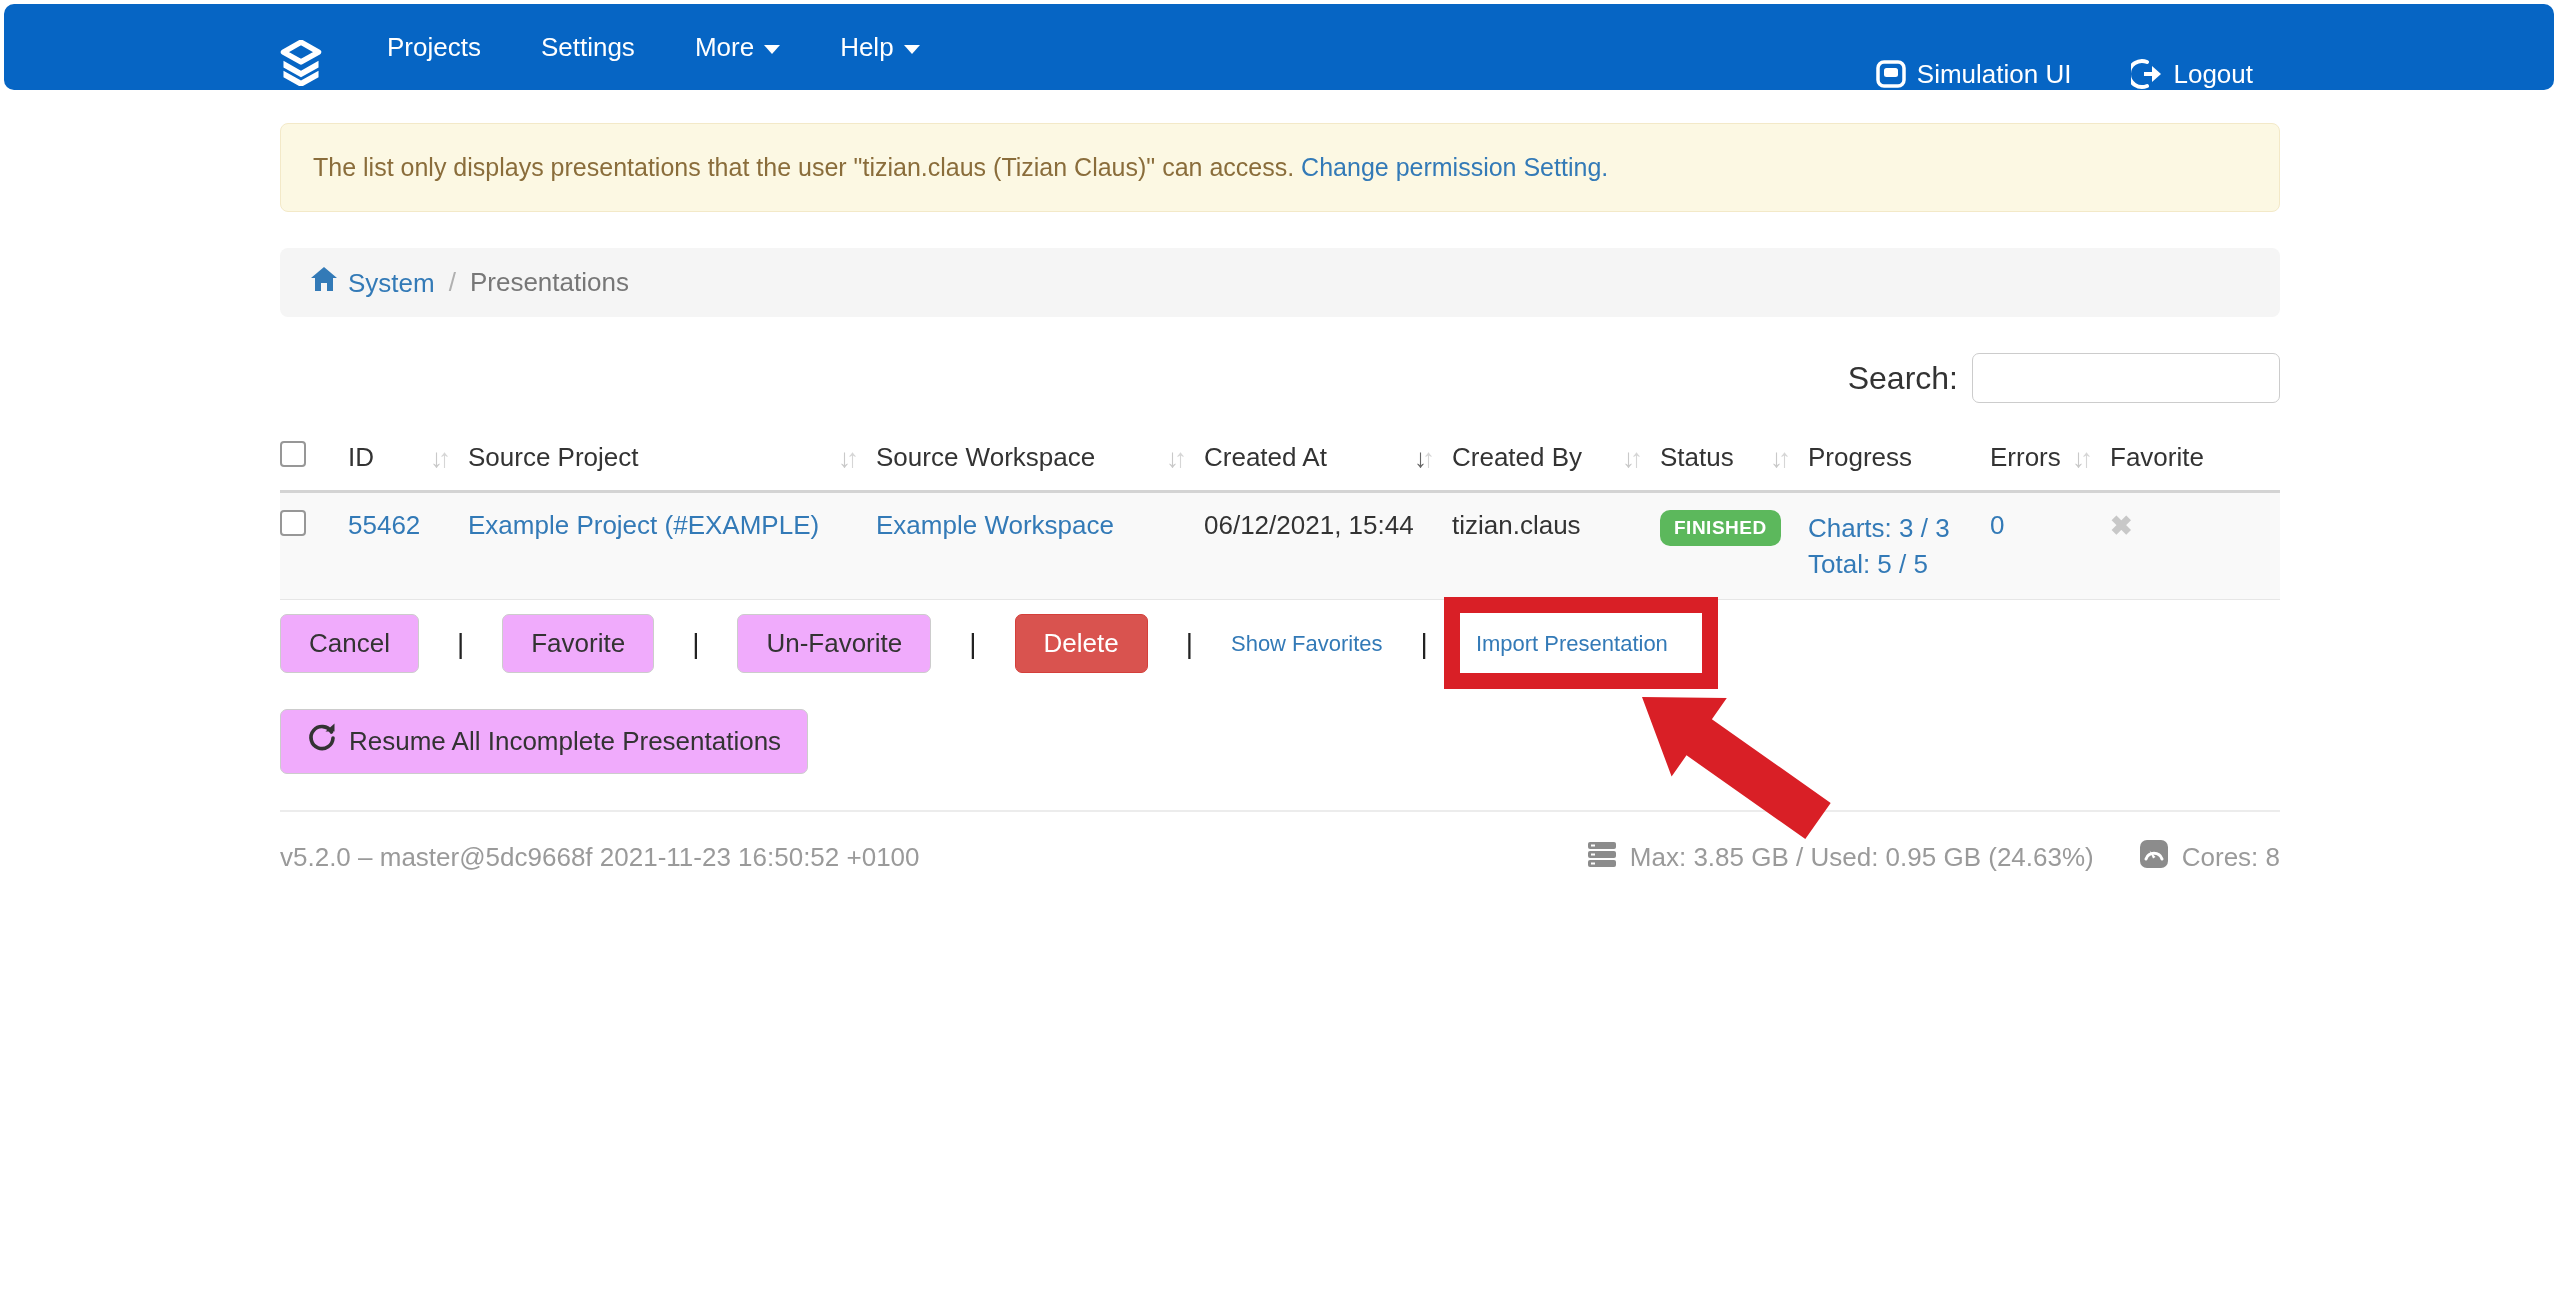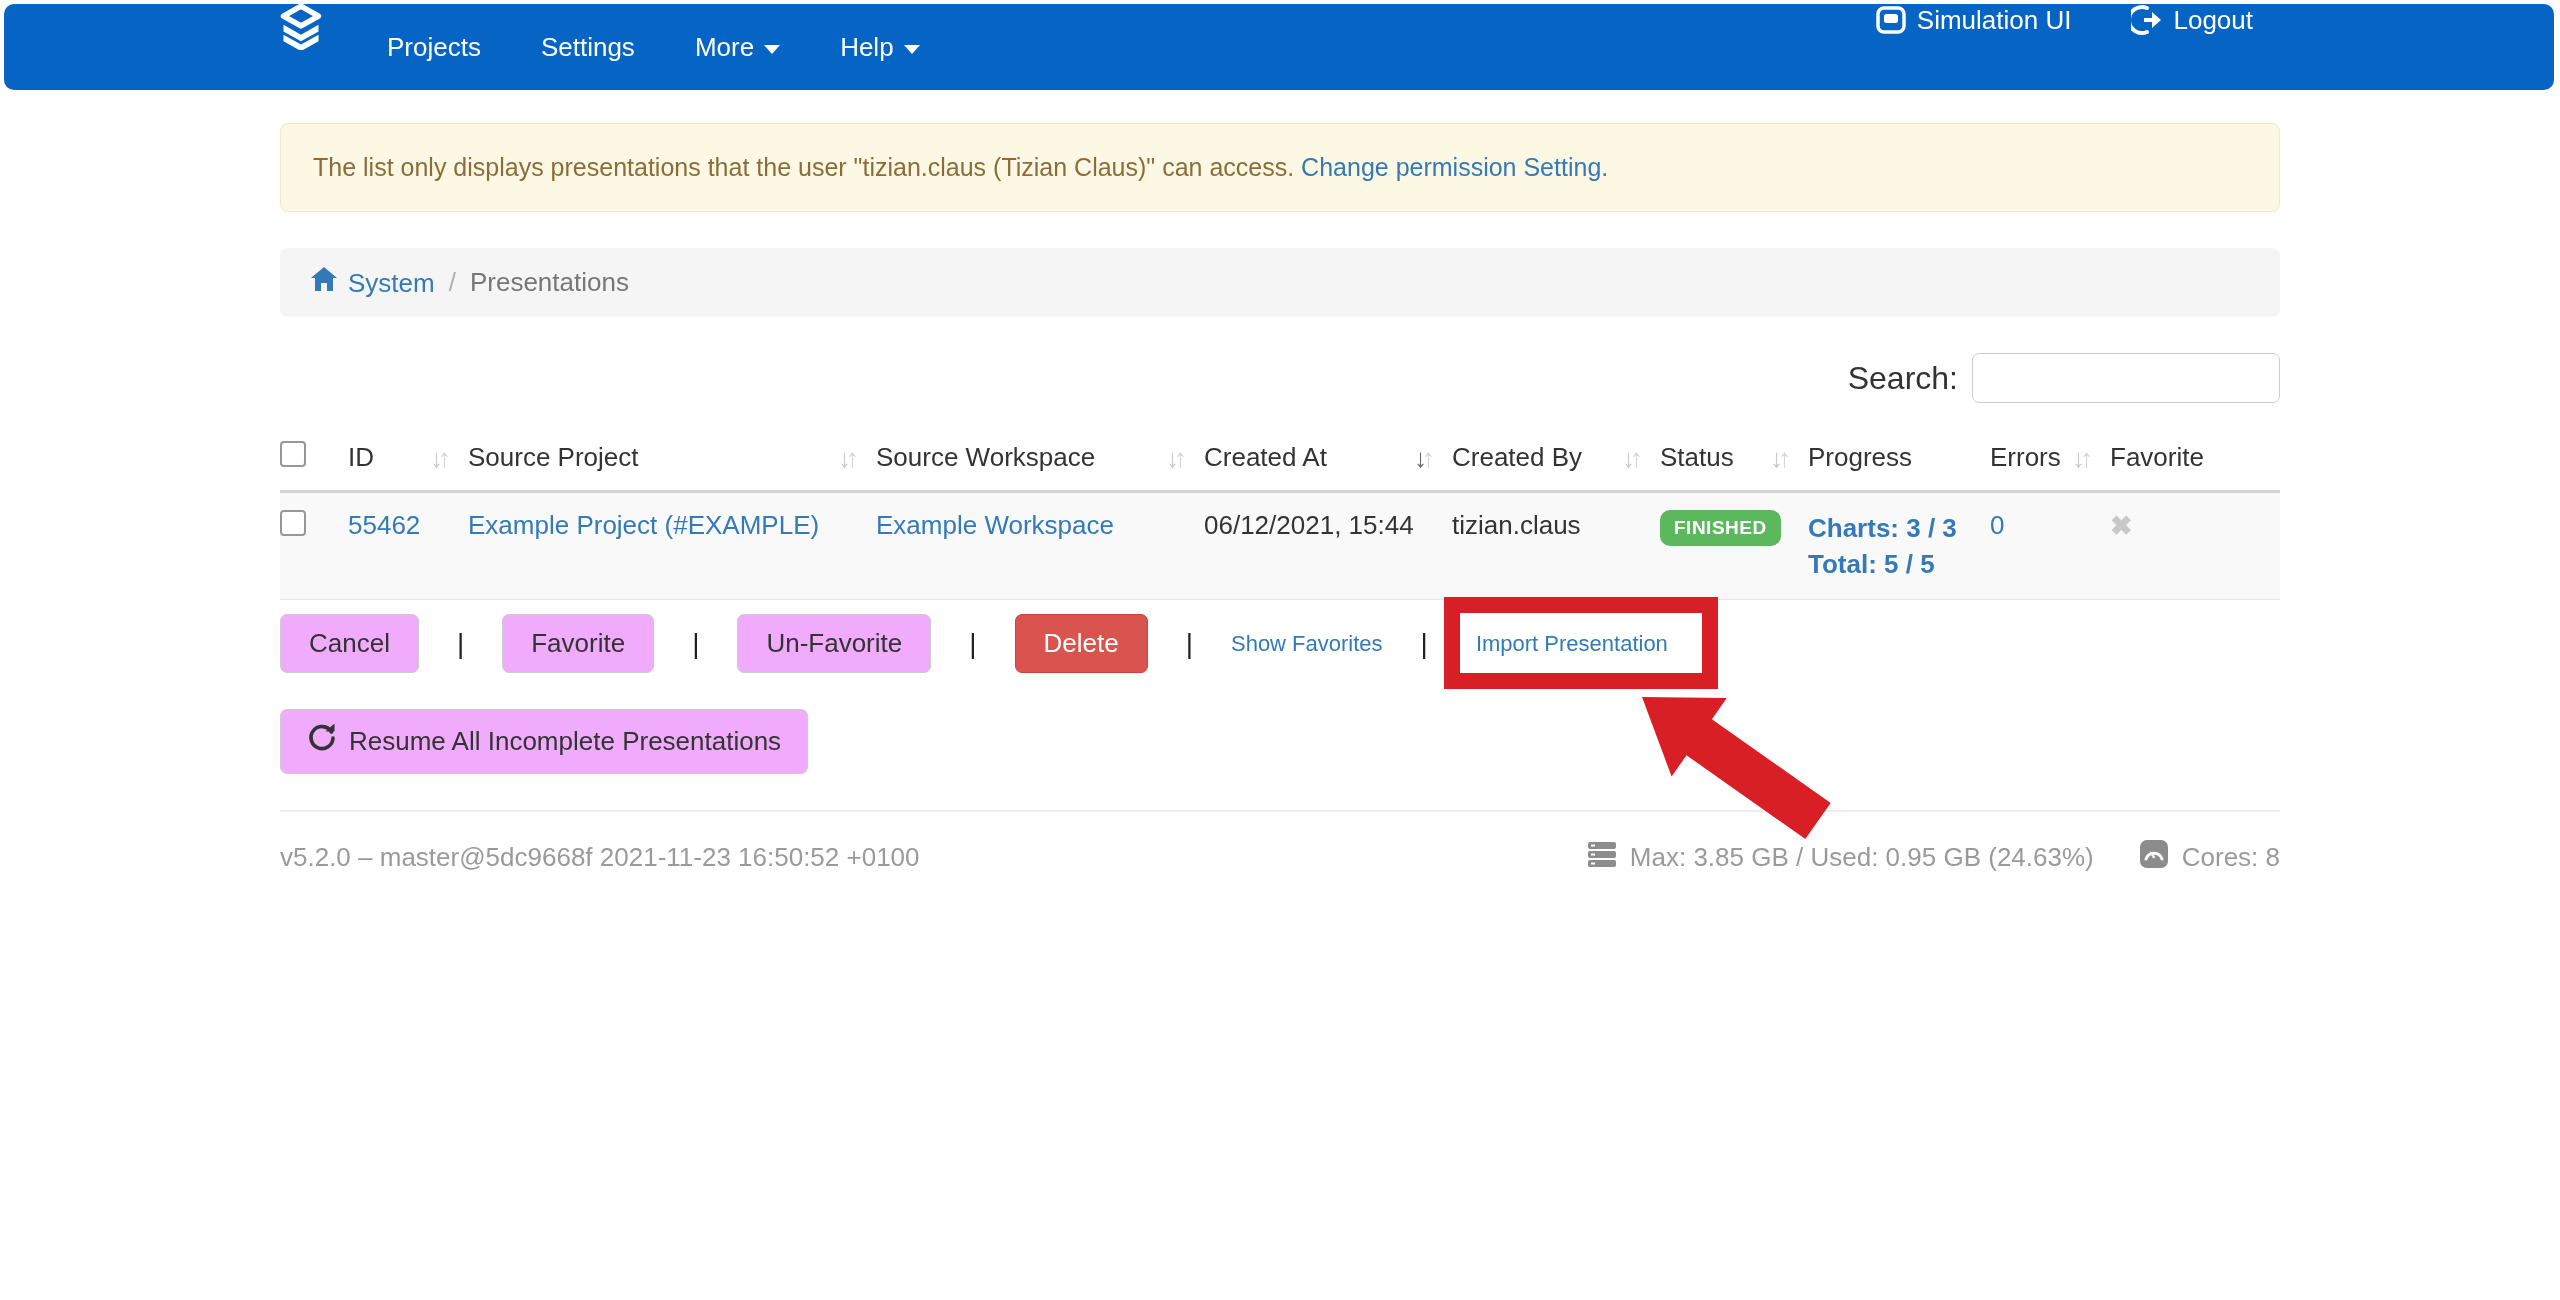--- a/index.html
+++ b/index.html
@@ -10,21 +10,21 @@
     font-family:"Liberation Sans", sans-serif;
     color:#333;
   }
   
   .navbar {
     margin:4px 6px 0 4px; height:86px;
     background:#0665c4; border-radius:10px;
   }
   .navbar-inner {
     width:2000px; margin:0 auto; height:100%;
-    display:flex; align-items:flex-start;
+    display:flex; align-items:flex-end;
   }
   .brand { display:flex; align-items:center; margin-right:34px; cursor:pointer; }
   .nav-links { display:flex; align-items:center; height:100%; }
   .nav-link {
     color:#ffffff; font-size:26px; padding:0 30px; height:100%;
     display:flex; align-items:center; gap:10px; cursor:pointer; text-decoration:none;
   }
   .caret {
     width:0; height:0; border-left:8px solid transparent; border-right:8px solid transparent;
     border-top:9px solid #fff; display:inline-block; margin-top:4px;
@@ -83,21 +83,21 @@
   .col-favorite{ width:8.5%; }
   .grid a { color:#337ab7; text-decoration:none; cursor:pointer; }
   .checkbox {
     width:26px; height:26px; border:2px solid #979797; border-radius:4px;
     background:#fff; display:inline-block; cursor:pointer;
   }
   .badge-finished {
     display:inline-block; background:#5cb85c; color:#fff; font-weight:bold;
     font-size:19px; padding:7px 14px; border-radius:10px; letter-spacing:0.5px;
   }
-  .progress-cell div { line-height:36px;font-weight:bold; }
+  .progress-cell div { line-height:36px; }
   .fav-x { color:#c8c8c8; font-size:27px; font-weight:bold; cursor:pointer; }
   
   .actions { margin-top:14px; display:flex; align-items:center; gap:38px; }
   .btn {
     font-size:26px; color:#333; background:#f0abfc; border:1px solid #ccc;
     border-radius:7px; padding:13px 28px; cursor:pointer; line-height:1.2;
     font-family:"Liberation Sans", sans-serif;
   }
   .btn-danger { background:#d9534f; border-color:#d43f3a; color:#fff; }
   .pipe { font-size:28px; color:#222; }

